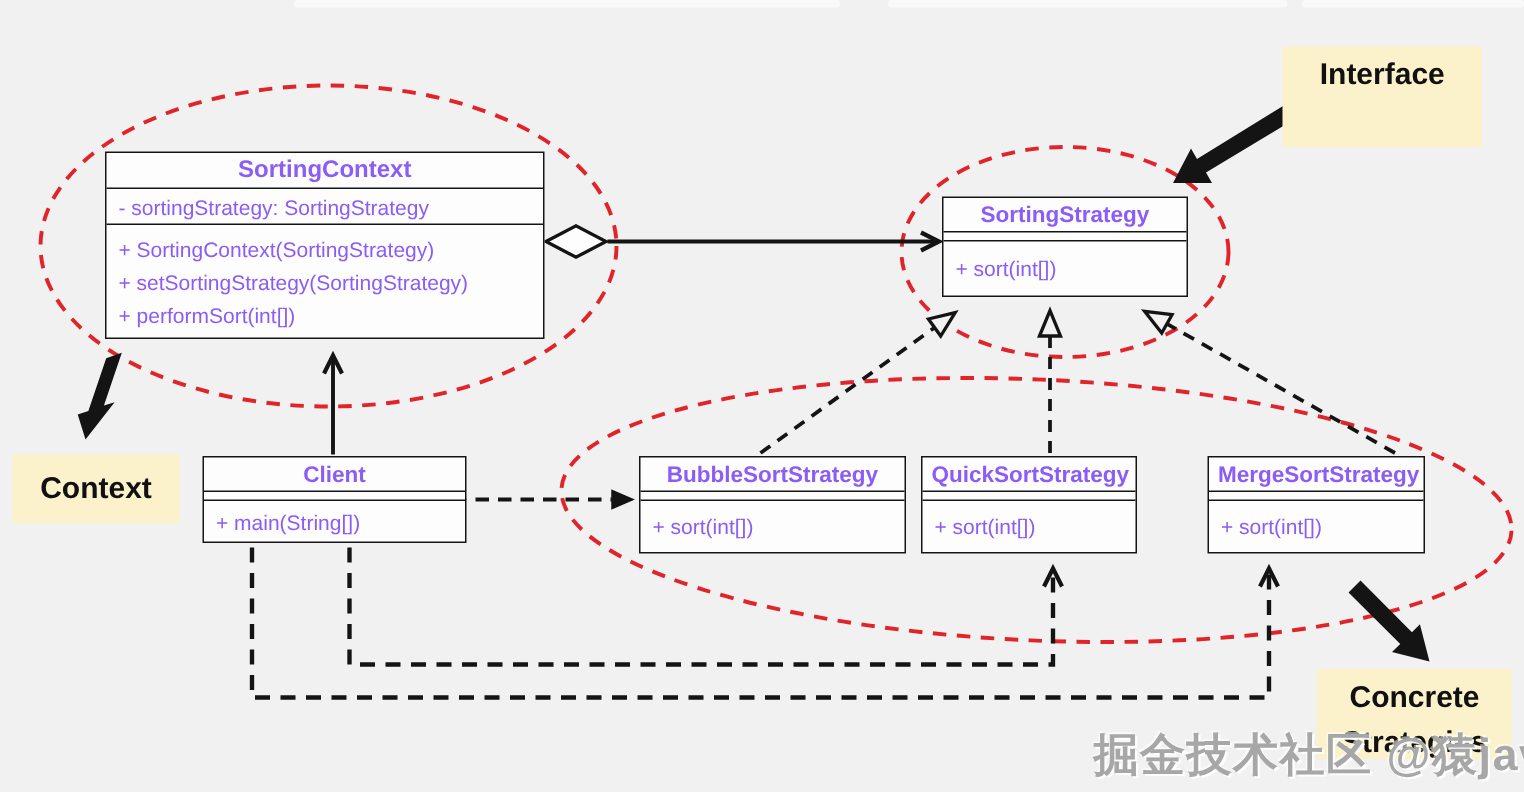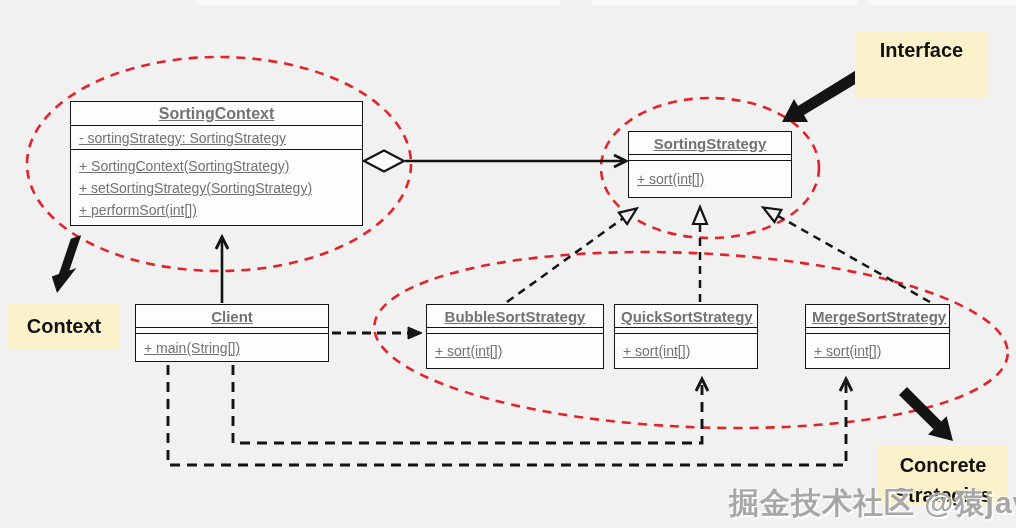--- a/index.html
+++ b/index.html
@@ -13,22 +13,21 @@
     background:#f1f1f2;
     overflow:hidden;
   }
   .topstrip{position:absolute;top:0;height:5px;background:#f9f9fa;border-radius:2px;}
   svg.layer{position:absolute;left:0;top:0;width:1016px;height:528px;}
   .uml-box{
     position:absolute;
     background:#fdfdfd;
     border:1.7px solid #141414;
     box-sizing:border-box;
-    color:#737373;
-    text-decoration:underline;
+    color:#8b5cf6;
   }
   .uml-title{
     font-weight:bold;
     text-align:center;
     font-size:15px;
     padding:3px 6px 2px 6px;
     border-bottom:1.7px solid #141414;
     white-space:nowrap;
   }
   .uml-title.big{font-size:16px;}
@@ -125,21 +124,21 @@
   </div>
 
   <div class="uml-box" style="left:628px;top:131px;width:164px;">
     <div class="uml-title">SortingStrategy</div>
     <div class="uml-sep"></div>
     <div class="uml-methods" style="padding-top:7px;padding-bottom:7px;">
       <div>+ sort(int[])</div>
     </div>
   </div>
 
-  <div class="uml-box" style="left:135px;top:304px;width:194px;">
+  <div class="uml-box" style="left:135px;top:304px;width:176px;">
     <div class="uml-title">Client</div>
     <div class="uml-sep"></div>
     <div class="uml-methods" style="padding-top:4px;padding-bottom:3px;line-height:20px;">
       <div>+ main(String[])</div>
     </div>
   </div>
 
   <div class="uml-box" style="left:426px;top:304px;width:178px;">
     <div class="uml-title">BubbleSortStrategy</div>
     <div class="uml-sep"></div>

